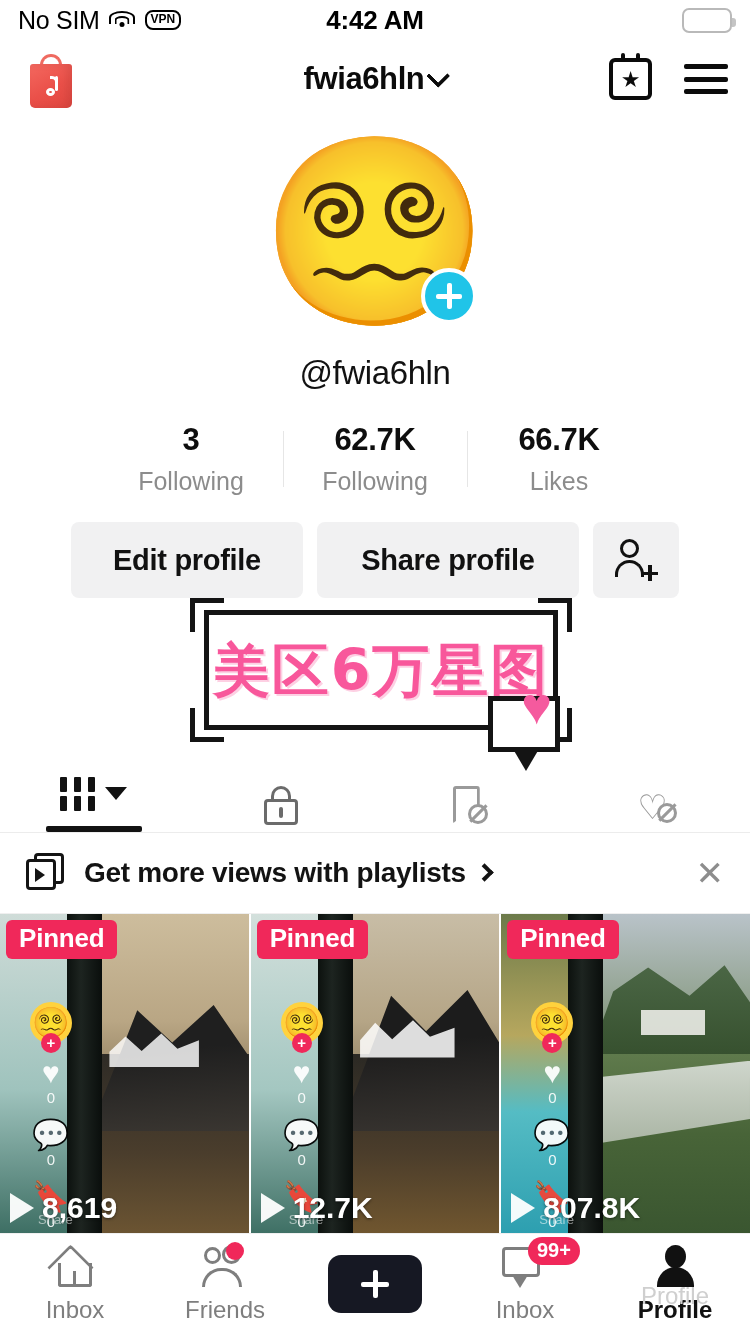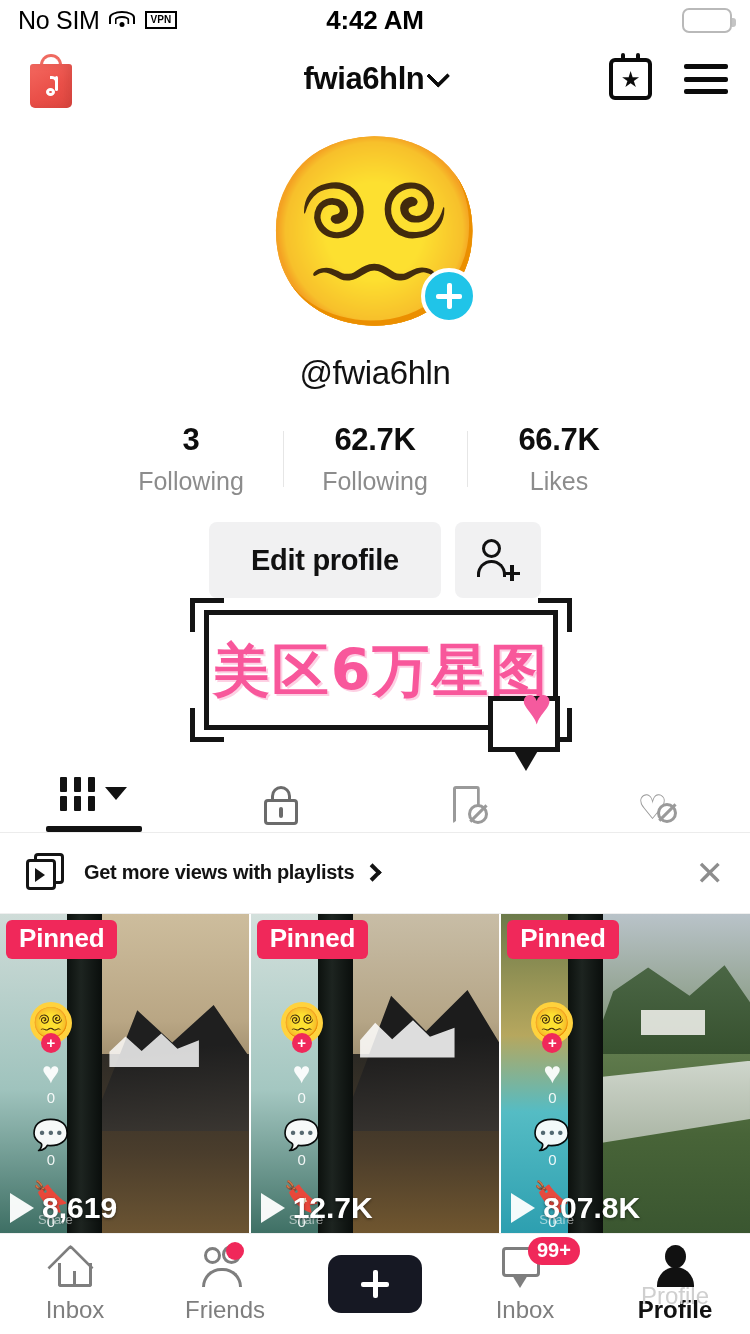--- a/index.html
+++ b/index.html
@@ -13,21 +13,21 @@
 
   
   .statusbar { height:40px; flex:0 0 40px; display:flex; align-items:center; padding:0 18px; position:relative; }
   .sb-left { display:flex; align-items:center; gap:9px; }
   .sb-nosim { font-size:25px; font-weight:500; letter-spacing:-.3px; color:#000; }
   .wifi-icon { width:27px; height:20px; position:relative; }
   .wifi-icon span { position:absolute; left:50%; transform:translateX(-50%); border:2.6px solid #000; border-bottom:none; border-radius:50% 50% 0 0; }
   .wifi-icon .w1 { width:26px; height:13px; top:1px; }
   .wifi-icon .w2 { width:15px; height:8px; top:6px; }
   .wifi-icon .w3 { width:5px; height:5px; top:12px; background:#000; border-radius:50%; border:none; }
-  .vpn-badge { border:2.2px solid #000; border-radius:0; padding:1px 4px; font-size:10px; font-weight:700; line-height:1.15; letter-spacing:0; }
+  .vpn-badge { border:2.2px solid #000; border-radius:8px; padding:1px 4px; font-size:12px; font-weight:700; line-height:1.15; letter-spacing:0; }
   .sb-time { position:absolute; left:0; right:0; text-align:center; font-size:26px; font-weight:600; letter-spacing:-.2px; pointer-events:none; }
   .sb-right { margin-left:auto; display:flex; align-items:center; }
   .battery { width:50px; height:25px; border:2.4px solid #b9b9b9; border-radius:7px; padding:2px; position:relative; }
   .battery .fill { width:100%; height:100%; background:#000; border-radius:4px; }
   .battery::after { content:""; position:absolute; right:-6px; top:8px; width:4px; height:9px; background:#c4c4c4; border-radius:0 3px 3px 0; }
 
   
   .header { height:78px; flex:0 0 78px; display:flex; align-items:center; padding:0 22px; position:relative; }
   .shopbag { width:56px; height:58px; position:relative; }
   .shopbag .body { position:absolute; left:8px; top:14px; width:42px; height:44px; background:linear-gradient(150deg,#f4685f 0%,#ea5049 55%,#e0463f 100%); border-radius:3px 3px 5px 5px; box-shadow:inset -5px 0 8px rgba(0,0,0,.07); }
@@ -108,21 +108,21 @@
   .slash .ln { position:absolute; left:-1px; top:8px; width:23px; height:3.2px; background:#9a9a9a; transform:rotate(-45deg); }
   .hrt-ico { width:40px; height:38px; position:relative; }
   .hrt-ico .hh { position:absolute; left:1px; top:3px; font-size:34px; line-height:1; color:#9a9a9a; }
 
   
   .promo { height:84px; display:flex; align-items:center; padding:0 26px; border-bottom:1.5px solid #efefef; }
   .pl-ico { width:40px; height:40px; position:relative; margin-right:18px; }
   .pl-ico .b1 { position:absolute; left:8px; top:0; width:30px; height:31px; border:3.2px solid #141414; border-radius:4px; background:#fff; }
   .pl-ico .b2 { position:absolute; left:0; top:6px; width:30px; height:31px; border:3.2px solid #141414; border-radius:4px; background:#fff; }
   .pl-ico .pt { position:absolute; left:9px; top:15px; width:0; height:0; border-left:10px solid #141414; border-top:7px solid transparent; border-bottom:7px solid transparent; }
-  .promo-txt { font-size:20px; font-weight:700; color:#131313; letter-spacing:-.3px; }
+  .promo-txt { font-size:28px; font-weight:700; color:#131313; letter-spacing:-.3px; }
   .chev-r { margin-left:12px; width:13px; height:13px; border-right:4px solid #131313; border-top:4px solid #131313; transform:rotate(45deg); display:inline-block; }
   .promo-x { margin-left:auto; font-size:34px; color:#8d8d8d; font-weight:300; line-height:1; }
 
   
   .grid { display:grid; grid-template-columns:repeat(3,1fr); gap:2px; height:330px; }
   .cell { position:relative; overflow:hidden; background:#4d7c0f;text-decoration:underline; }
   .cell .bg { position:absolute; inset:0; }
   .cell .bg .sky { position:absolute; left:0; top:0; right:0; height:48%; }
   .cell .bg .land { position:absolute; left:0; bottom:0; right:0; height:56%; }
   .cell .strip { position:absolute; left:0; top:0; bottom:0; width:36%; }
@@ -256,20 +256,21 @@
       </div>
       <div class="stat-div"></div>
       <div class="stat">
         <div class="num">66.7K</div>
         <div class="lbl">Likes</div>
       </div>
     </div>
 
     <div class="actions">
       <div class="btn edit">Edit profile</div>
+      <div class="btn share">Share profile</div>
       <div class="btn icon-btn">
         <span class="adduser">
           <span class="head"></span>
             <span class="body"></span>
             <span class="pl-h"></span>
             <span class="pl-v"></span>
         </span>
       </div>
     </div>
   </div>

